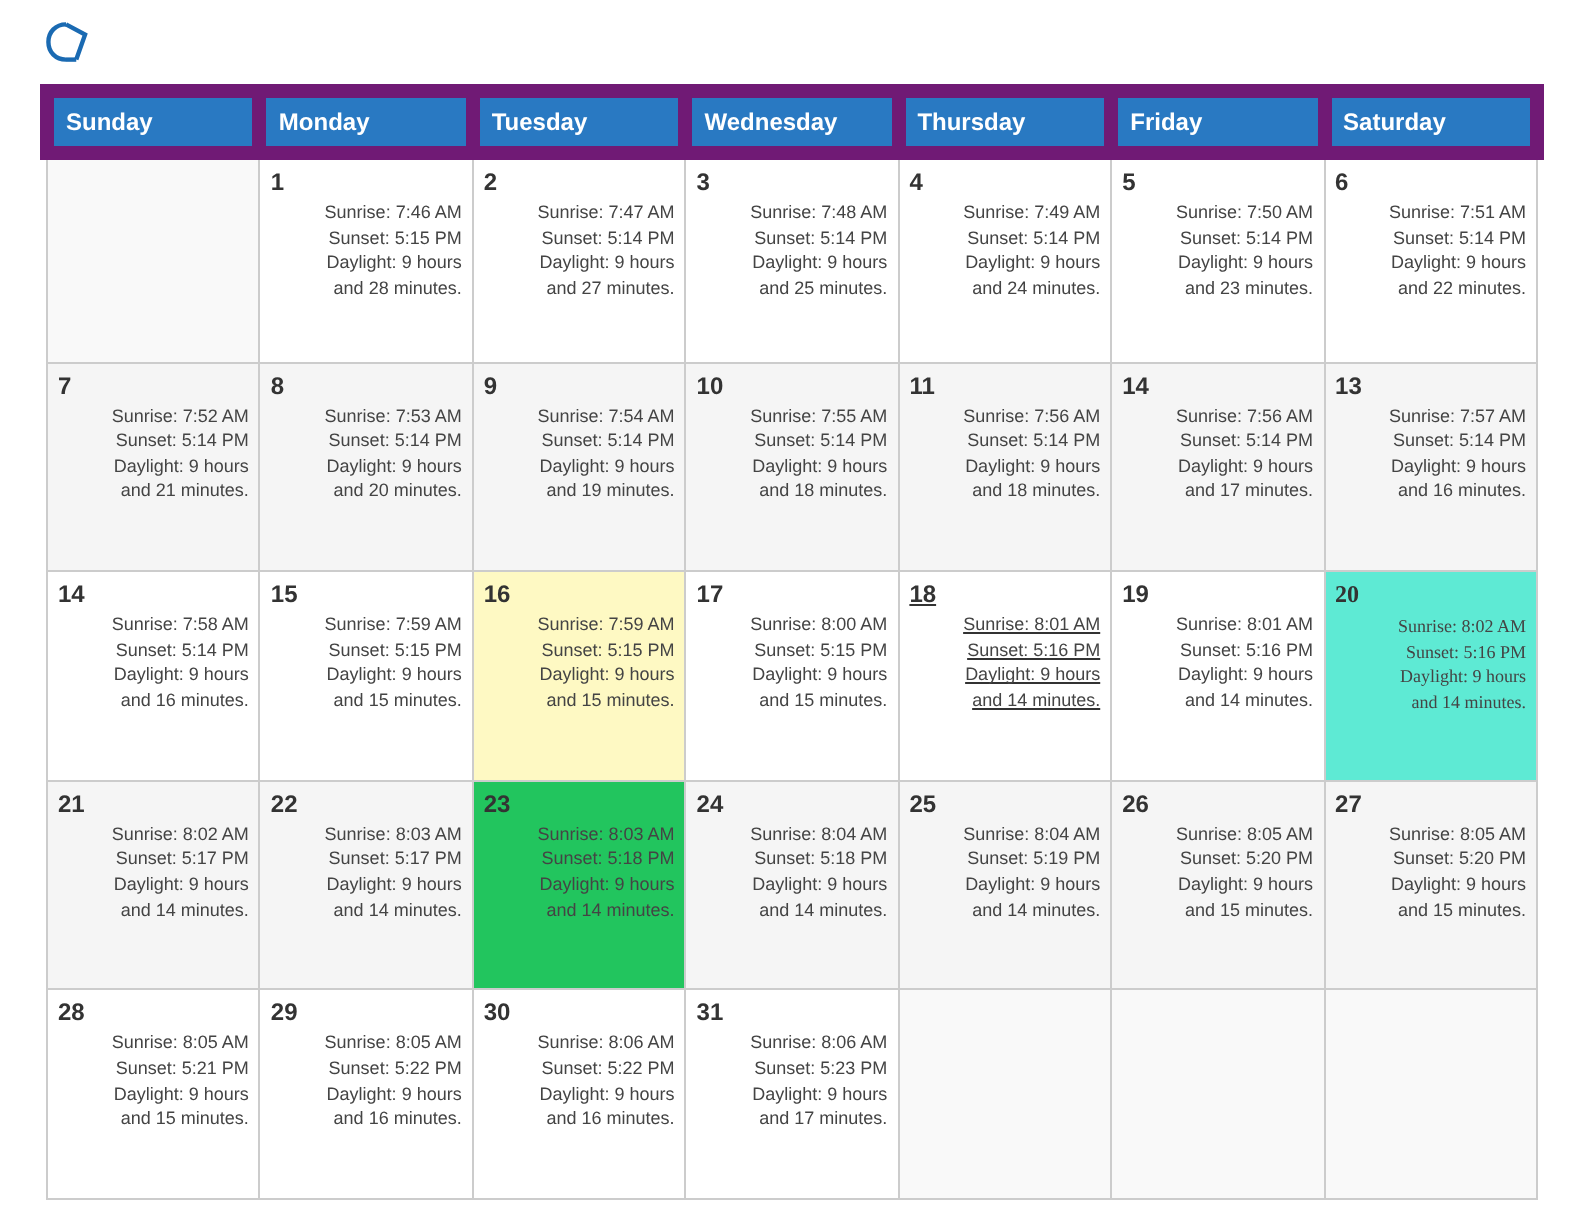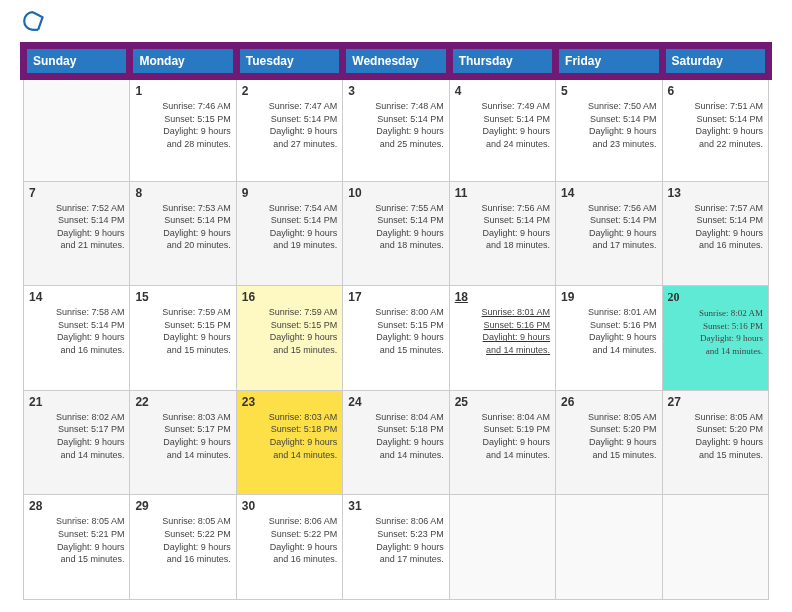--- a/index.html
+++ b/index.html
@@ -222,21 +222,21 @@
         </tr>
         <tr>
           <td style="background: rgb(245, 245, 245); margin-top: 37px;">
             <span class="day-num">21</span>
             <div class="day-info">Sunrise: 8:02 AM<br>Sunset: 5:17 PM<br>Daylight: 9 hours<br>and 14 minutes.</div>
           </td>
           <td style="background: rgb(245, 245, 245);">
             <span class="day-num">22</span>
             <div class="day-info">Sunrise: 8:03 AM<br>Sunset: 5:17 PM<br>Daylight: 9 hours<br>and 14 minutes.</div>
           </td>
-          <td style="background: #fde047;">
+          <td style="background: #22c55e;">
             <span class="day-num">23</span>
             <div class="day-info">Sunrise: 8:03 AM<br>Sunset: 5:18 PM<br>Daylight: 9 hours<br>and 14 minutes.</div>
           </td>
           <td style="background: rgb(245, 245, 245);">
             <span class="day-num">24</span>
             <div class="day-info">Sunrise: 8:04 AM<br>Sunset: 5:18 PM<br>Daylight: 9 hours<br>and 14 minutes.</div>
           </td>
           <td style="background: rgb(245, 245, 245);">
             <span class="day-num">25</span>
             <div class="day-info">Sunrise: 8:04 AM<br>Sunset: 5:19 PM<br>Daylight: 9 hours<br>and 14 minutes.</div>

